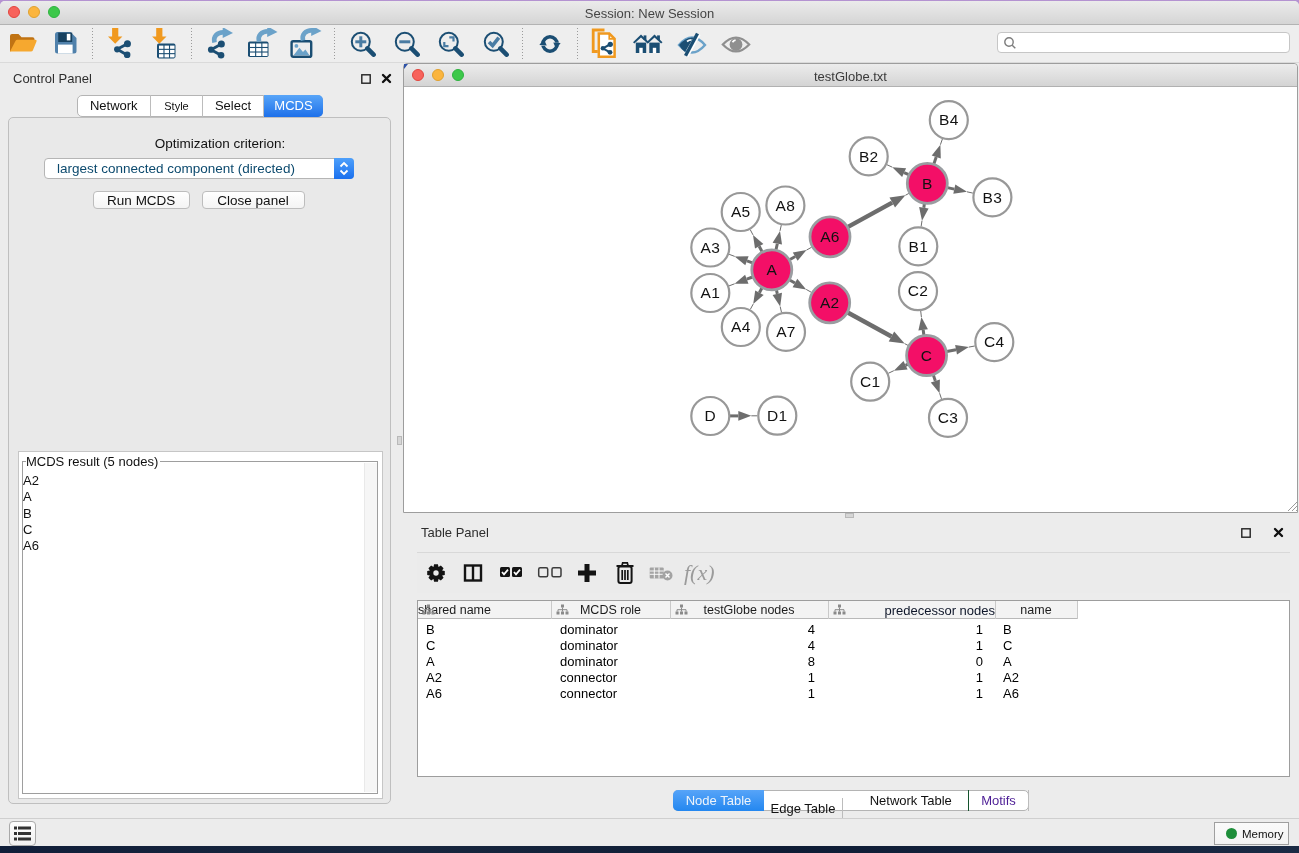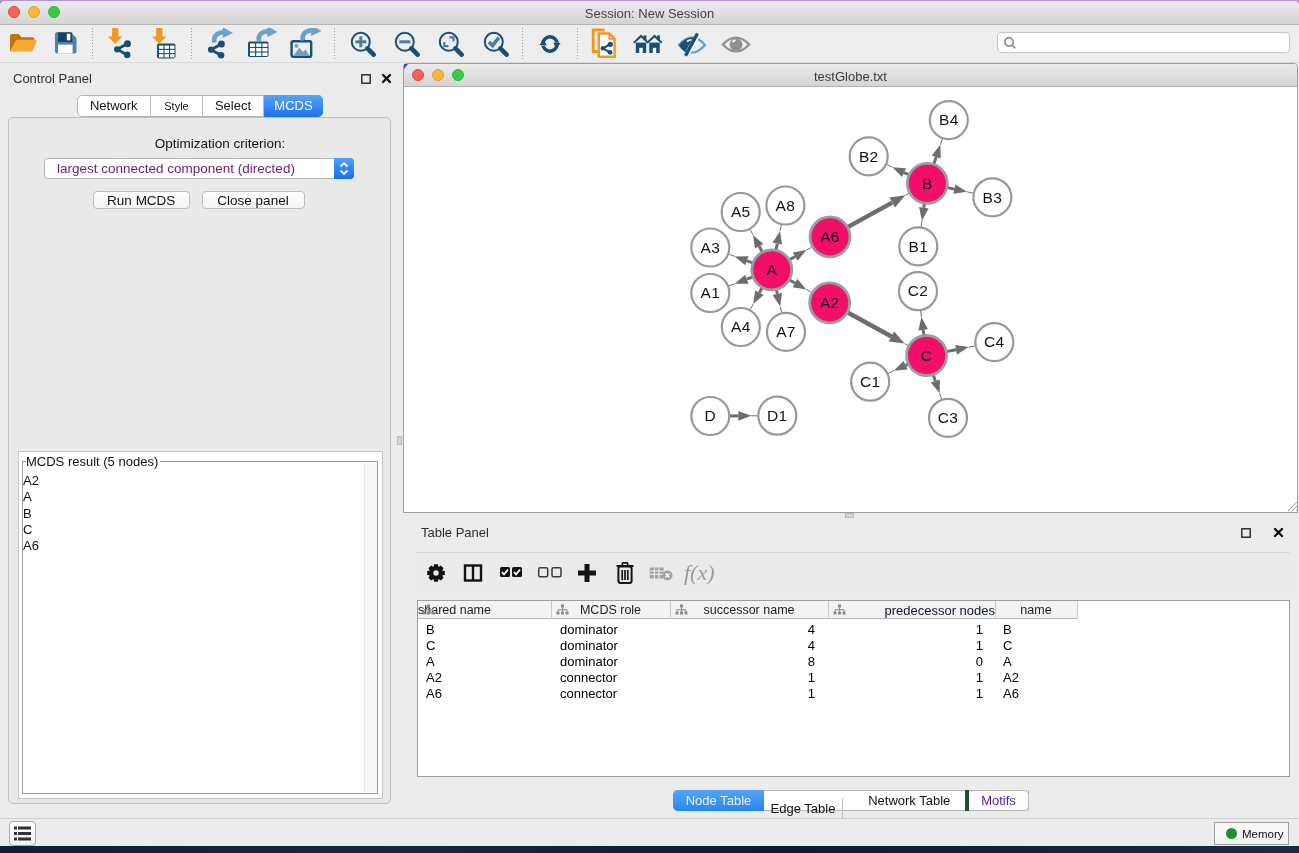--- a/index.html
+++ b/index.html
@@ -153,21 +153,21 @@
     <path d="M2 2 L9 9 M9 2 L2 9" stroke="#111" stroke-width="2.4" stroke-linecap="round"></path>
   </svg>
 <div class="abs" style="left:8px;top:117px;width:383px;height:687px;background:#e9e9e9;border:1px solid #bfbfbf;border-radius:5px;"></div>
 <div class="abs" style="left:77px;top:95px;width:246px;height:22px;background:#fff;border:1px solid #b4b4b4;border-radius:5px;"></div>
 <div class="abs" style="left:77.5px;top:95px;width:73.5px;height:22px;border-right:1px solid #bcbcbc;line-height:22px;text-align:center;font-size:13px;color:#111;">Network</div>
 <div class="abs" style="left:151px;top:95px;width:52px;height:22px;border-right:1px solid #bcbcbc;line-height:22px;text-align:center;font-size:11px;color:#111;">Style</div>
 <div class="abs" style="left:203px;top:95px;width:61px;height:22px;border-right:1px solid #bcbcbc;line-height:22px;text-align:center;font-size:13px;color:#111;">Select</div>
 <div class="abs" style="left:264px;top:95px;width:59px;height:22px;background:linear-gradient(#58a5f8,#1d70ea);border-radius:0 5px 5px 0;line-height:22px;text-align:center;font-size:13px;color:#fff;">MCDS</div>
 <div class="abs" style="left:8px;top:136px;width:383px;height:16px;text-align:center;font-size:13.5px;color:#111;padding-left:41px;">Optimization criterion:</div>
 <div class="abs" style="left:44px;top:158px;width:310px;height:21px;background:#fff;border:1px solid #b5b5b5;border-radius:4px;"></div>
-<div class="abs" style="left:57px;top:161px;width:270px;height:16px;font-size:13.5px;color:#701a75;">largest connected component (directed)</div>
+<div class="abs" style="left:57px;top:161px;width:270px;height:16px;font-size:13.5px;color:#0c4a6e;">largest connected component (directed)</div>
 <div class="abs" style="left:334px;top:158px;width:20px;height:21px;background:linear-gradient(#4ea0fb,#1a70ee);border-radius:0 4px 4px 0;"></div>
 <svg class="abs" style="left:338px;top:161px" width="12" height="15" viewBox="0 0 12 15">
     <path d="M2.5 5.5 L6 2 L9.5 5.5" fill="none" stroke="#fff" stroke-width="1.8"></path>
     <path d="M2.5 9.5 L6 13 L9.5 9.5" fill="none" stroke="#fff" stroke-width="1.8"></path>
   </svg>
 <div class="abs" style="left:93px;top:191px;width:96.5px;height:18px;background:linear-gradient(#ffffff,#f4f4f4);border:1px solid #bdbdbd;border-radius:4px;line-height:17px;text-align:center;font-size:13.5px;color:#111;">Run MCDS</div>
 <div class="abs" style="left:201.5px;top:191px;width:103px;height:18px;background:linear-gradient(#ffffff,#f4f4f4);border:1px solid #bdbdbd;border-radius:4px;line-height:17px;text-align:center;font-size:13.5px;color:#111;">Close panel</div>
 <div class="abs" style="left:18px;top:451px;width:365px;height:348px;background:#fff;border:1px solid #c6c6c6;"></div>
 <div class="abs" style="left:22px;top:461px;width:356px;height:333px;border:1px solid #9e9e9e;"></div>
 <div class="abs" style="left:364px;top:463px;width:13px;height:329px;background:#f6f6f6;border-left:1px solid #e9e9e9;"></div>
@@ -339,21 +339,21 @@
     <circle cx="18.5" cy="9.5" r="5" fill="#a3a3a3"></circle>
     <path d="M16.5 7.5 L20.5 11.5 M20.5 7.5 L16.5 11.5" stroke="#fff" stroke-width="1.4"></path>
   </svg>
 <div class="abs" style="left:684px;top:560px;width:40px;height:26px;font-family:'Liberation Serif',serif;font-style:italic;font-size:22px;color:#9b9b9b;">f(x)</div>
 <div class="abs" style="left:417px;top:600px;width:873px;height:177px;background:#fff;border:1px solid #9d9d9d;"></div>
 <div class="abs" style="left:418px;top:601px;width:659px;height:18px;background:#f3f3f3;border-bottom:1px solid #b9b9b9;"></div>
 <div class="abs" style="left:418px;top:603px;width:133px;height:15px;text-align:left;font-size:12.5px;color:#1c1c1c;">shared name</div>
 <div class="abs" style="left:551px;top:601px;width:1px;height:18px;background:#c9c9c9;"></div>
 <div class="abs" style="left:551px;top:603px;width:119px;height:15px;text-align:center;font-size:12.5px;color:#1c1c1c;">MCDS role</div>
 <div class="abs" style="left:670px;top:601px;width:1px;height:18px;background:#c9c9c9;"></div>
-<div class="abs" style="left:670px;top:603px;width:158px;height:15px;text-align:center;font-size:12.5px;color:#1c1c1c;">successor name</div>
+<div class="abs" style="left:670px;top:603px;width:158px;height:15px;text-align:center;font-size:12.5px;color:#1c1c1c;">testGlobe nodes</div>
 <div class="abs" style="left:828px;top:601px;width:1px;height:18px;background:#c9c9c9;"></div>
 <div class="abs" style="left:828px;top:603px;width:167px;height:15px;text-align:right;font-size:13px;color:#0f172a;">predecessor nodes</div>
 <div class="abs" style="left:995px;top:601px;width:1px;height:18px;background:#c9c9c9;"></div>
 <div class="abs" style="left:995px;top:603px;width:82px;height:15px;text-align:center;font-size:12.5px;color:#1c1c1c;">name</div>
 <div class="abs" style="left:1077px;top:601px;width:1px;height:18px;background:#c9c9c9;"></div>
 <svg class="abs" style="left:422px;top:604px" width="13" height="12" viewBox="0 0 13 12">
     <rect x="5" y="0.5" width="3" height="3" fill="#8a8a8a"></rect>
     <rect x="0.5" y="7.5" width="3" height="3" fill="#8a8a8a"></rect>
     <rect x="5" y="7.5" width="3" height="3" fill="#8a8a8a"></rect>
     <rect x="9.5" y="7.5" width="3" height="3" fill="#8a8a8a"></rect>
@@ -401,21 +401,21 @@
 <div class="abs" style="left:903px;top:670px;width:80px;height:14px;text-align:right;font-size:13px;color:#000;">1</div>
 <div class="abs" style="left:1003px;top:670px;width:60px;height:14px;font-size:13px;color:#000;">A2</div>
 <div class="abs" style="left:426px;top:686px;width:60px;height:14px;font-size:13px;color:#000;">A6</div>
 <div class="abs" style="left:560px;top:686px;width:90px;height:14px;font-size:13px;color:#000;">connector</div>
 <div class="abs" style="left:735px;top:686px;width:80px;height:14px;text-align:right;font-size:13px;color:#000;">1</div>
 <div class="abs" style="left:903px;top:686px;width:80px;height:14px;text-align:right;font-size:13px;color:#000;">1</div>
 <div class="abs" style="left:1003px;top:686px;width:60px;height:14px;font-size:13px;color:#000;">A6</div>
 <div class="abs" style="left:673px;top:790px;width:356px;height:21px;background:#fff;border:1px solid #b4b4b4;border-radius:5px;"></div>
 <div class="abs" style="left:673px;top:790px;width:91px;height:21px;background:linear-gradient(#57a4f8,#2387f0);border-radius:5px 0 0 5px;line-height:21px;text-align:center;font-size:13px;color:#eef4fb;">Node Table</div>
 <div class="abs" style="left:764px;top:790px;width:79px;height:21px;border-right:1px solid #bcbcbc;line-height:21px;text-align:center;font-size:13px;color:#111;margin-top:8px;">Edge Table</div>
-<div class="abs" style="left:853.5px;top:790px;width:115.5px;height:21px;border-right:4px solid #14532d;line-height:21px;text-align:center;font-size:13px;color:#111;">Network Table</div>
+<div class="abs" style="left:853.5px;top:790px;width:115.5px;height:21px;border-right:1px solid #14532d;line-height:21px;text-align:center;font-size:13px;color:#111;">Network Table</div>
 <div class="abs" style="left:969px;top:790px;width:60px;height:21px;border-right:1px solid #bcbcbc;line-height:21px;text-align:center;font-size:13px;color:#4c1d95;">Motifs</div>
 <div class="abs" style="left:0;top:818px;width:1299px;height:28px;background:#ececec;border-top:1px solid #cfcfcf;"></div>
 <div class="abs" style="left:9px;top:821px;width:27px;height:25px;background:linear-gradient(#fefefe,#f1f1f1);border:1px solid #a9a9a9;border-radius:4px;"></div>
 <svg class="abs" style="left:14px;top:826px" width="17" height="15" viewBox="0 0 17 15">
     <g fill="#333" stroke="#333">
       <rect x="0.5" y="1" width="2" height="2"></rect>
       <rect x="0.5" y="6.5" width="2" height="2"></rect>
       <rect x="0.5" y="12" width="2" height="2"></rect>
       <rect x="4.5" y="1" width="12" height="2"></rect>
       <rect x="4.5" y="6.5" width="12" height="2"></rect>

